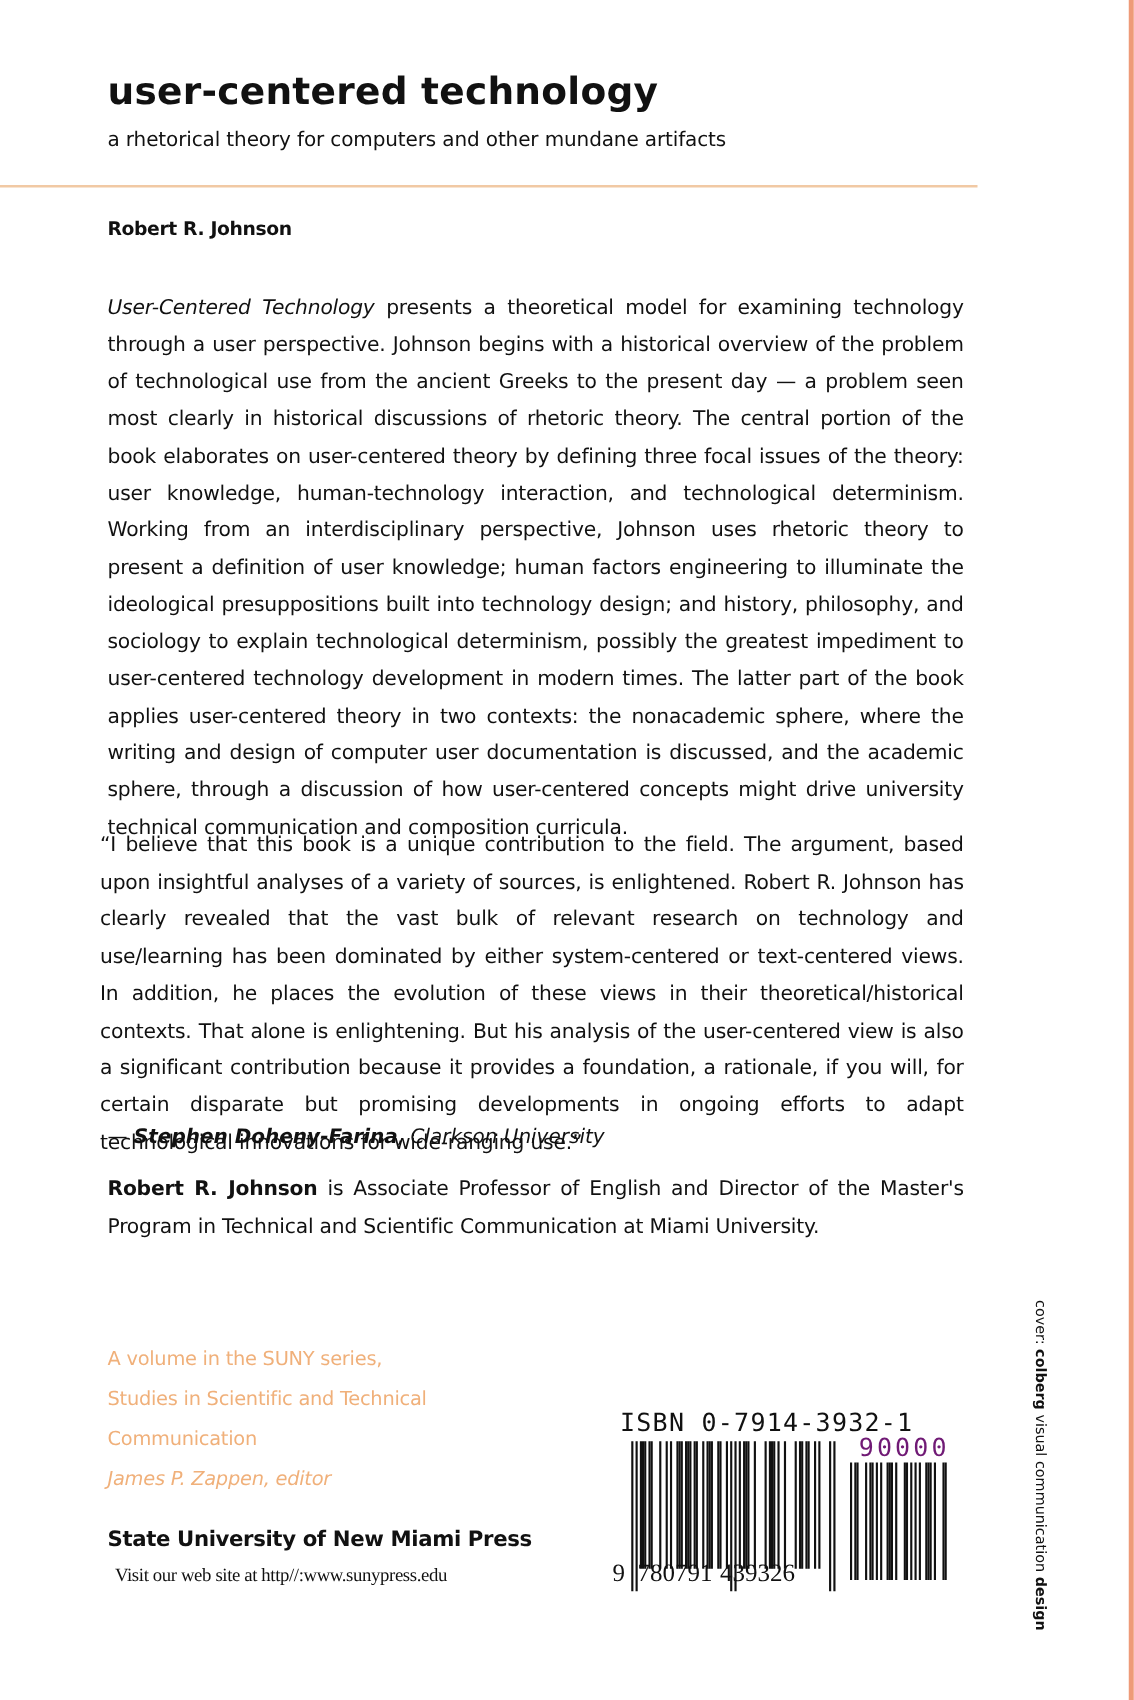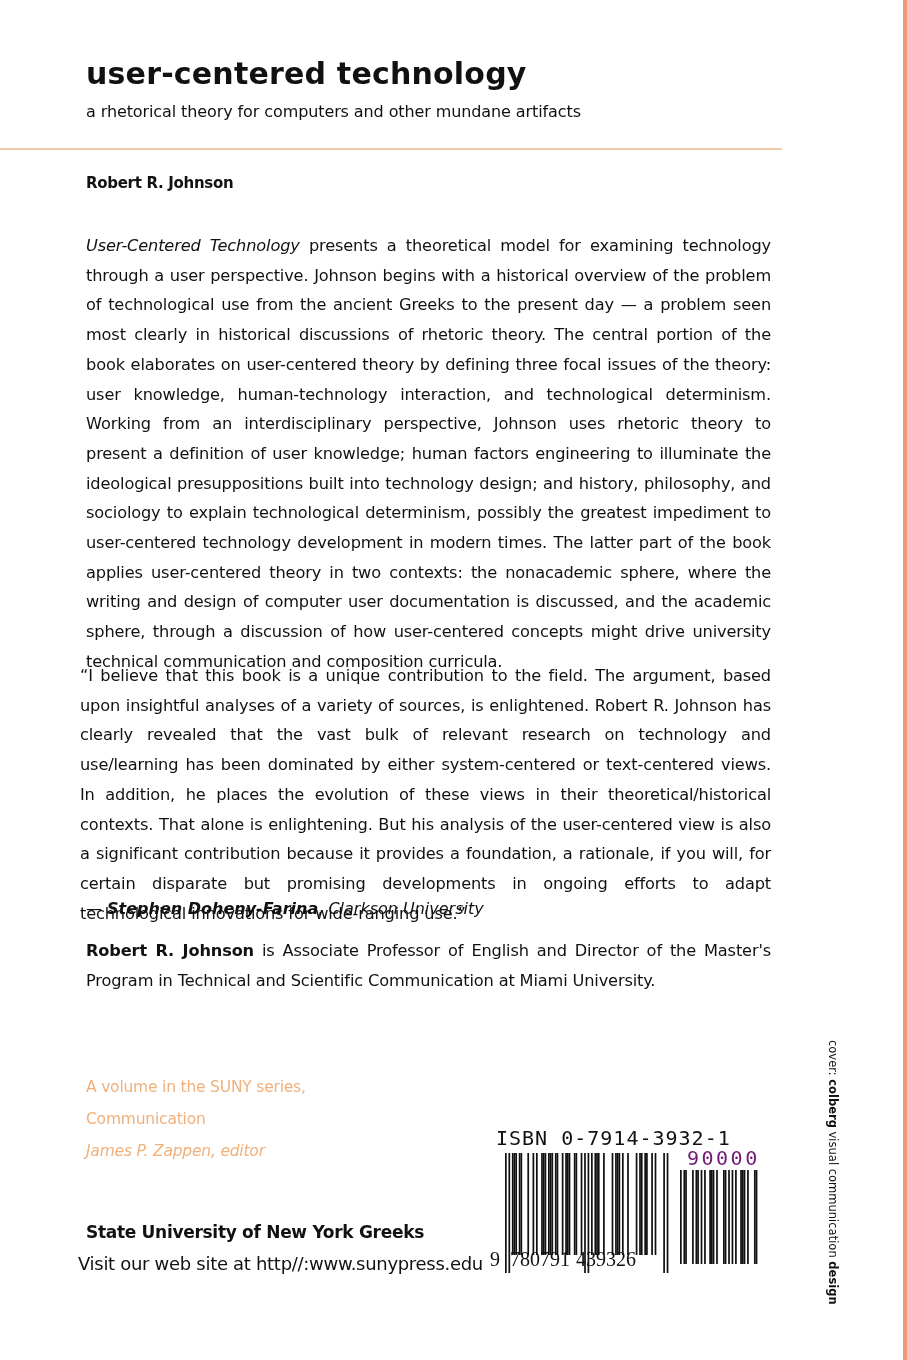--- a/index.html
+++ b/index.html
@@ -18,21 +18,21 @@
   #quote { top: 661px; left: 80px; width: 691px; }
   .attribution { position: absolute; left: 86px; top: 899px; font-size: 16px; }
   .attribution .name { font-weight: bold; font-style: italic; }
   .attribution .affil { font-style: italic; text-align: center; }
   #bio { top: 912px; margin-top: 24px; }
   #bio .bold { font-weight: bold; }
   .series { position: absolute; left: 86px; top: 1071px; color: #f0b07a; font-size: 15.5px; line-height: 32px; letter-spacing: -0.2px; }
   .series .editor-name { font-weight: normal; font-style: italic; margin-top: 41px; }
   .series .editor-role { font-style: italic; }
   .publisher { position: absolute; left: 86px; top: 1222px; font-size: 17px; font-weight: bold; letter-spacing: -0.3px; }
-  .website { position: absolute; left: 78px; top: 1253px; font-size: 18px; letter-spacing: -0.3px; }
+  .website { position: absolute; left: 92px; top: 1253px; font-size: 15px; letter-spacing: -0.3px; font-family: Liberation Serif, serif; }
   .barcode-wrap { position: absolute; left: 488px; top: 1126px; width: 270px; height: 150px; }
   .isbn-text { position: absolute; left: 8px; top: 0; font-family: "DejaVu Sans Mono", monospace; font-size: 20px; letter-spacing: 1px; color: #111; }
   .addon-digits { position: absolute; left: 199px; top: 20px; font-family: "DejaVu Sans Mono", monospace; font-size: 20px; letter-spacing: 2.5px; color: #701a75; }
   .ean-digits { position: absolute; left: 2px; top: 122px; font-family: Liberation Serif, serif; font-size: 20px; color: #111; white-space: nowrap; }
   #barcode-svg { position: absolute; left: 0; top: 0; }
   .credit { position: absolute; left: 822px; top: 1040px; width: 240px; transform-origin: 0 0; transform: translate(18px, 0) rotate(90deg); font-size: 11.5px; white-space: nowrap; color: #111; }
   .credit .bold { font-weight: bold; }
 </style>
 </head>
 <body>
@@ -46,25 +46,26 @@
 
 <p class="body-text" id="description"><i>User-Centered Technology</i><span> presents a theoretical model for examining technology through a user perspective. Johnson begins with a historical overview of the problem of technological use from the ancient Greeks to the present day — a problem seen most clearly in historical discussions of rhetoric theory. The central portion of the book elaborates on user-centered theory by defining three focal issues of the theory: user knowledge, human-technology interaction, and technological determinism. Working from an interdisciplinary perspective, Johnson uses rhetoric theory to present a definition of user knowledge; human factors engineering to illuminate the ideological presuppositions built into technology design; and history, philosophy, and sociology to explain technological determinism, possibly the greatest impediment to user-centered technology development in modern times. The latter part of the book applies user-centered theory in two contexts: the nonacademic sphere, where the writing and design of computer user documentation is discussed, and the academic sphere, through a discussion of how user-centered concepts might drive university technical communication and composition curricula.</span></p>
 
 <p class="body-text" id="quote">“I believe that this book is a unique contribution to the field. The argument, based upon insightful analyses of a variety of sources, is enlightened. Robert R. Johnson has clearly revealed that the vast bulk of relevant research on technology and use/learning has been dominated by either system-centered or text-centered views. In addition, he places the evolution of these views in their theoretical/historical contexts. That alone is enlightening. But his analysis of the user-centered view is also a significant contribution because it provides a foundation, a rationale, if you will, for certain disparate but promising developments in ongoing efforts to adapt technological innovations for wide-ranging use.”</p>
 <div class="attribution"><span>— </span><span class="name">Stephen Doheny-Farina</span><span class="affil">, Clarkson University</span></div>
 
 <p class="body-text" id="bio"><span class="bold">Robert R. Johnson</span><span> is Associate Professor of English and Director of the Master's Program in Technical and Scientific Communication at Miami University.</span></p>
 
 <div class="series">
   <div>A volume in the SUNY series,</div>
+  <div>Studies in Scientific and Technical</div>
   <div>Communication</div>
   <div><span class="editor-name">James P. Zappen</span><span class="editor-role">, editor</span></div>
 </div>
 
-<div class="publisher">State University of New York Greeks</div>
+<div class="publisher">State University of New Miami Press</div>
 <div class="website">Visit our web site at http//:www.sunypress.edu</div>
 
 <div class="barcode-wrap">
   <svg id="barcode-svg" width="270" height="150">
       <rect x="17.00" y="27" width="1.72" height="120" fill="#111"></rect>
       <rect x="20.44" y="27" width="1.72" height="120" fill="#111"></rect>
       <rect x="23.88" y="27" width="1.72" height="102" fill="#111"></rect>
       <rect x="25.60" y="27" width="1.72" height="102" fill="#111"></rect>
       <rect x="27.32" y="27" width="1.72" height="102" fill="#111"></rect>
       <rect x="30.76" y="27" width="1.72" height="102" fill="#111"></rect>

